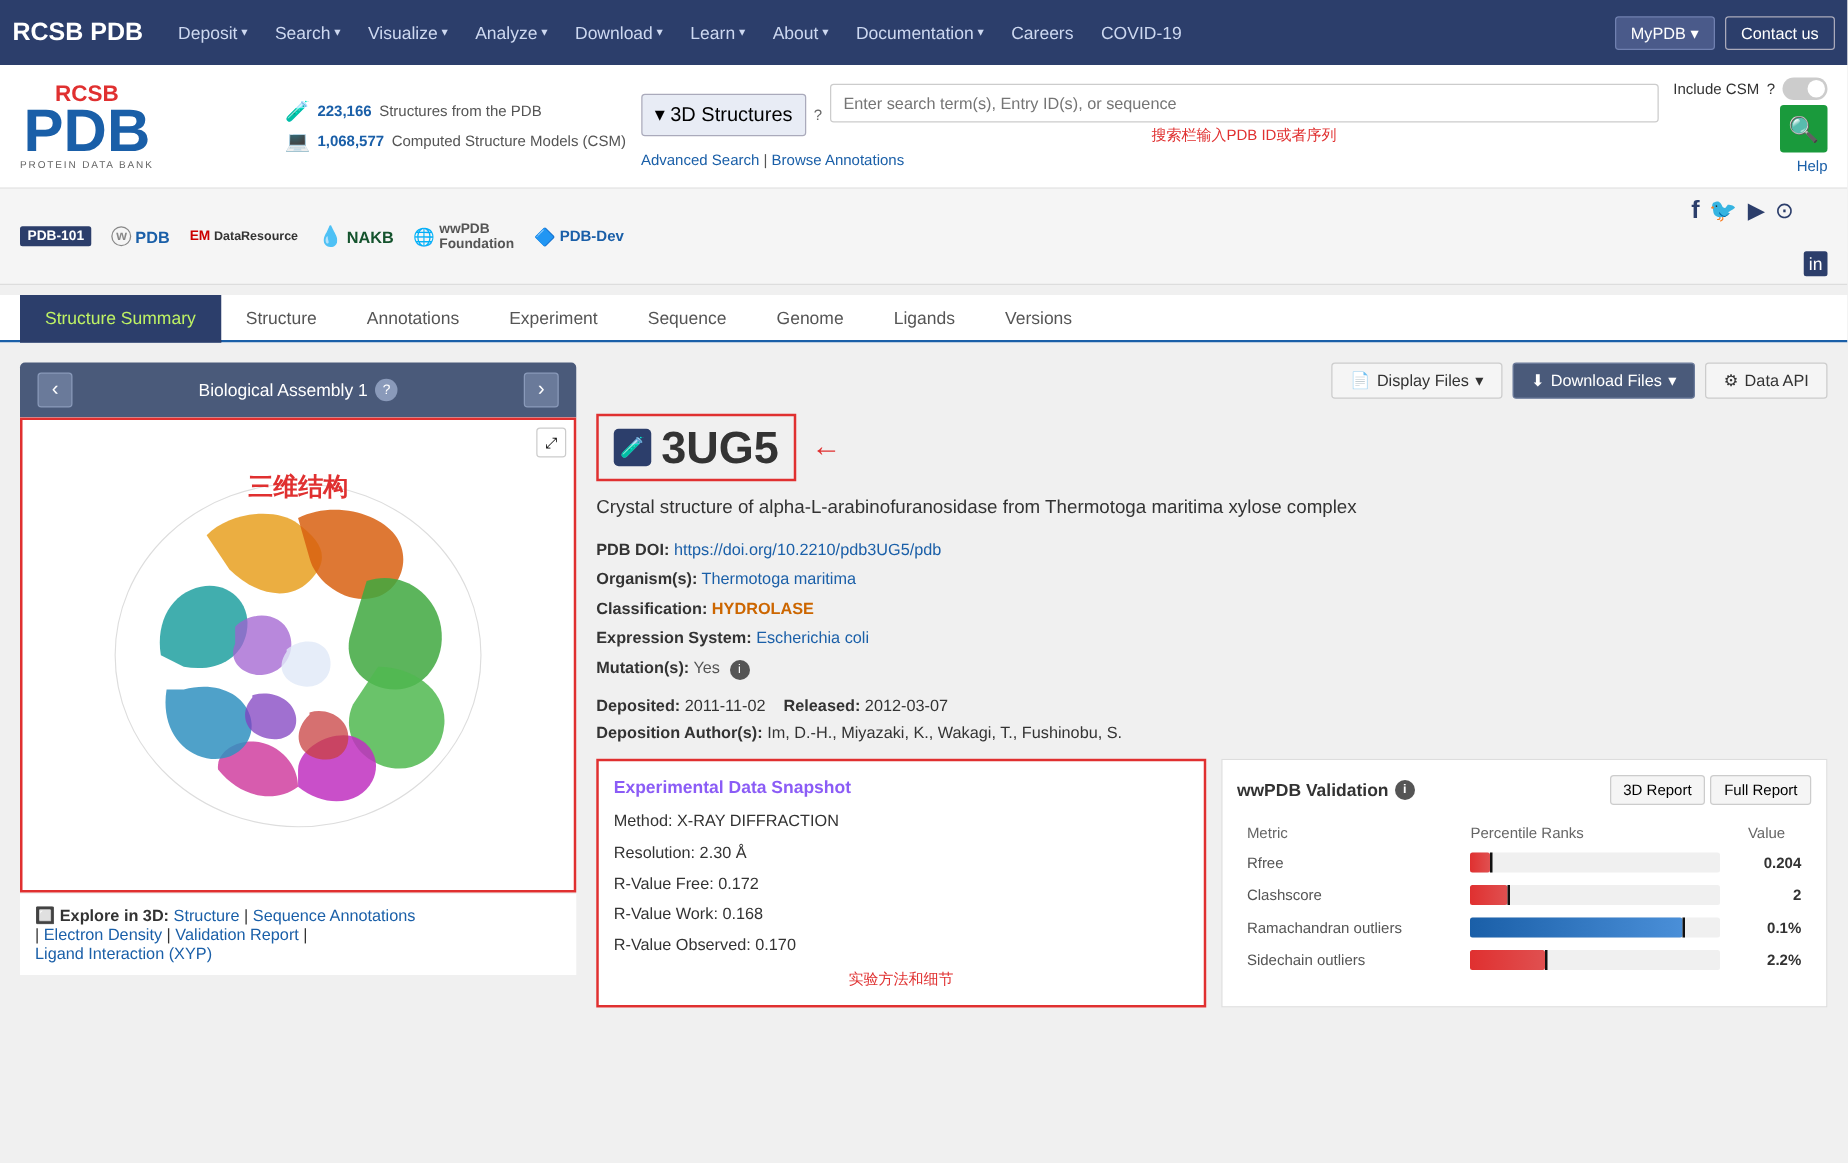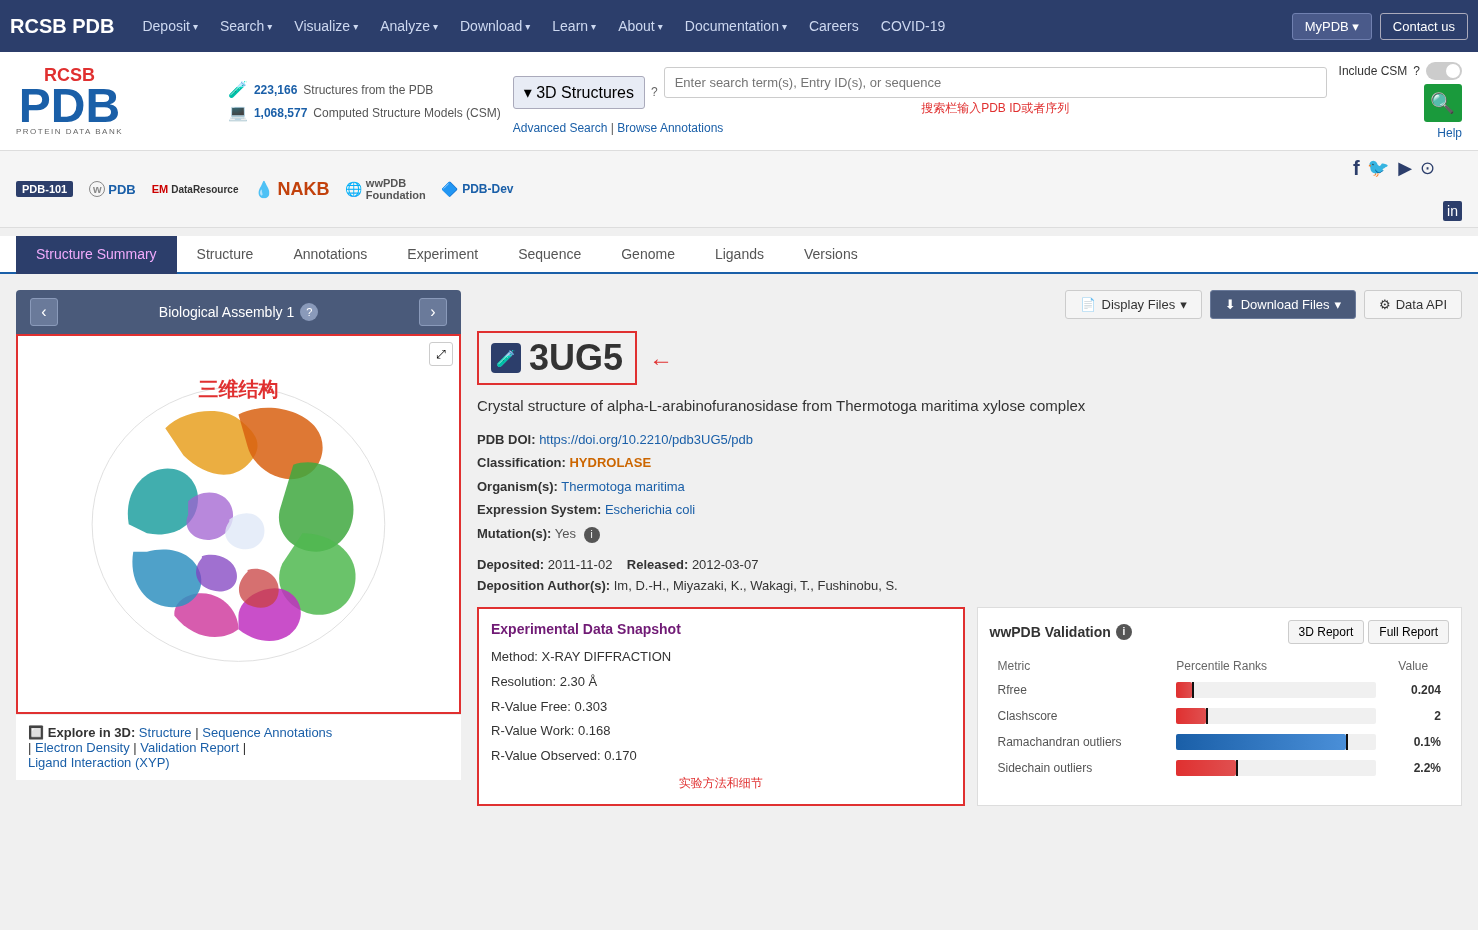--- a/index.html
+++ b/index.html
@@ -188,21 +188,21 @@
       align-items: center;
       gap: 3px;
       font-size: 12px;
       font-weight: bold;
       cursor: pointer;
       color: #333;
     }
     .pdb101 { background: #2c3e6b; color: #fff; padding: 2px 6px; border-radius: 2px; font-size: 11px; }
     .wwpdb-text { color: #1a5fa8; font-weight: bold; font-size: 13px; }
     .em-text { color: #c00; font-weight: bold; font-size: 11px; }
-    .nakb-text { color: #c2410c; font-weight: bold; font-size: 18px; }
+    .nakb-text { color: #14532d; font-weight: bold; font-size: 13px; }
     .pdbdev-text { color: #1a5fa8; font-weight: bold; font-size: 12px; }
     .social-icons { display: flex; gap: 8px; }
     .social-icon { color: #2c3e6b; font-size: 18px; cursor: pointer; }
 
     
     #tabs-bar {
       background: #fff;
       border-bottom: 2px solid #1a5fa8;
       display: flex;
       padding: 0 16px;
@@ -211,21 +211,21 @@
     .tab {
       padding: 10px 20px;
       cursor: pointer;
       font-size: 14px;
       color: #555;
       border-bottom: 2px solid transparent;
       margin-bottom: -2px;
     }
     .tab.active {
       background: #2c3e6b;
-      color: #f0abfc;
+      color: #bef264;
       border-bottom: 2px solid #2c3e6b;
     }
 
     
     #main-content {
       display: flex;
       gap: 16px;
       padding: 16px;
       background: #f0f0f0;
     }
@@ -395,21 +395,21 @@
     .bottom-panels {
       display: flex;
       gap: 12px;
     }
     .exp-snapshot {
       border: 2px solid #e03030;
       background: #fff;
       padding: 12px;
       flex: 1;
     }
-    .exp-snapshot h4 { font-size: 14px; font-weight: bold; margin-bottom: 10px; color: #701a75; }
+    .exp-snapshot h4 { font-size: 14px; font-weight: bold; margin-bottom: 10px; color: #8b5cf6; }
     .snap-row { font-size: 13px; margin-bottom: 4px; line-height: 1.6; }
     .snap-row .label { font-weight: normal; }
     .snap-hint { color: #e03030; font-size: 12px; text-align: center; margin-top: 8px; }
 
     .validation-panel {
       flex: 1;
       background: #fff;
       padding: 12px;
       border: 1px solid #ddd;
     }
@@ -675,26 +675,26 @@
     </div>
 
     <div class="entry-title">Crystal structure of alpha-L-arabinofuranosidase from Thermotoga maritima xylose complex</div>
 
     <div class="entry-meta">
       <div>
         <span class="label">PDB DOI:</span>
         <a class="link">https://doi.org/10.2210/pdb3UG5/pdb</a>
       </div>
       <div>
+        <span class="label">Organism(s):</span>
+        <a class="link">Thermotoga maritima</a>
+      </div>
+      <div>
         <span class="label">Classification:</span>
         <span class="hydrolase">HYDROLASE</span>
-      </div>
-      <div>
-        <span class="label">Organism(s):</span>
-        <a class="link">Thermotoga maritima</a>
       </div>
       <div>
         <span class="label">Expression System:</span>
         <a class="link">Escherichia coli</a>
       </div>
       <div>
         <span class="label">Mutation(s):</span>
         <span class="value">Yes</span>
         <span style="margin-left:4px;background:#555;color:#fff;border-radius:50%;width:16px;height:16px;display:inline-flex;align-items:center;justify-content:center;font-size:10px;cursor:pointer;">i</span>
       </div>
@@ -719,21 +719,21 @@
         <div class="snap-row">
           <span class="label">Method:</span>
           <span>X-RAY DIFFRACTION</span>
         </div>
         <div class="snap-row">
           <span class="label">Resolution:</span>
           <span>2.30 Å</span>
         </div>
         <div class="snap-row">
           <span class="label">R-Value Free:</span>
-          <span>0.303</span>
+          <span>0.172</span>
         </div>
         <div class="snap-row">
           <span class="label">R-Value Work:</span>
           <span>0.168</span>
         </div>
         <div class="snap-row">
           <span class="label">R-Value Observed:</span>
           <span>0.170</span>
         </div>
         <div class="snap-hint" style="color:#e03030;font-size:12px;margin-top:8px;">实验方法和细节</div>

